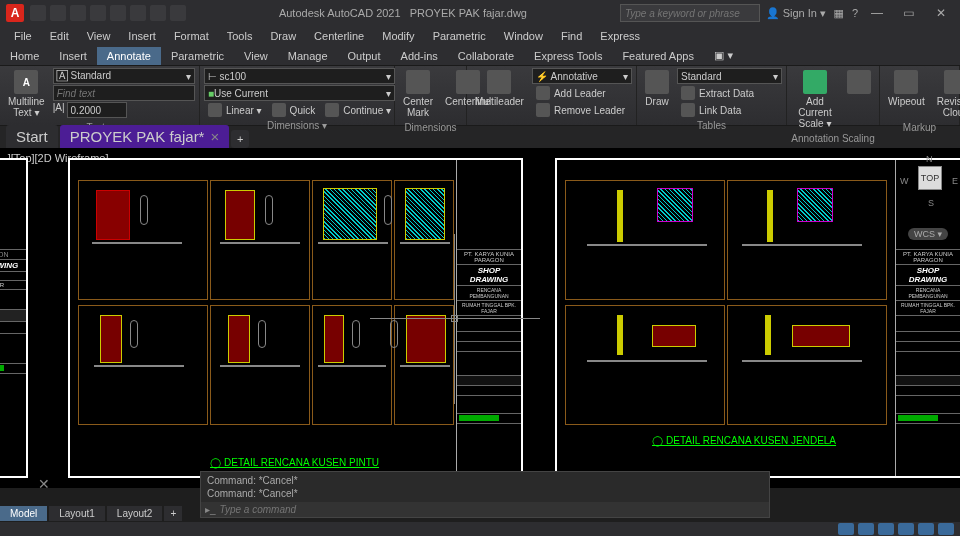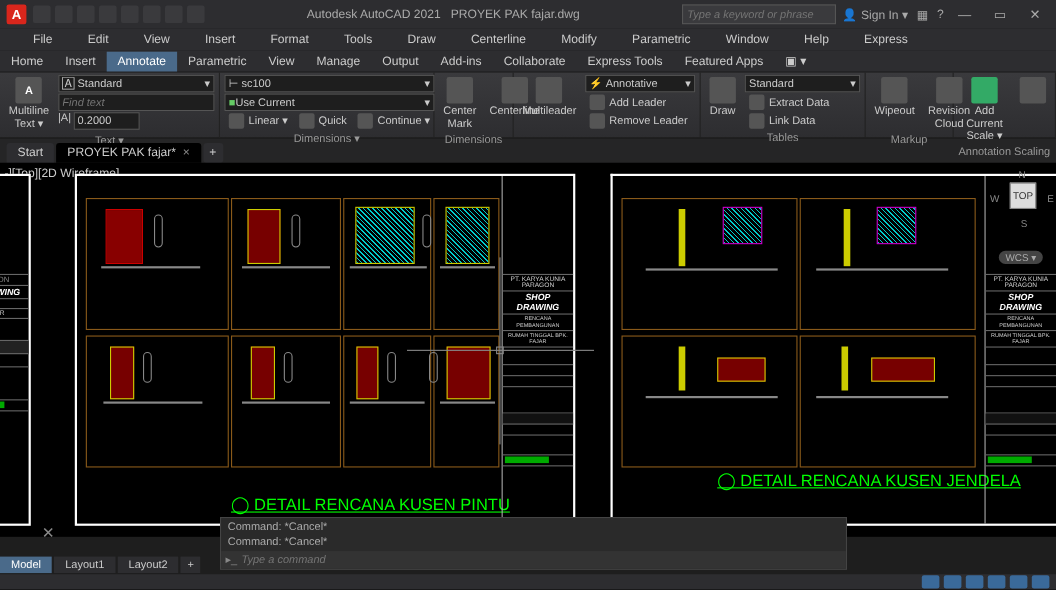--- a/index.html
+++ b/index.html
@@ -9,21 +9,21 @@
 .titlebar { height: 26px; background: #2d2d30; display: flex; align-items: center; padding: 0 6px; gap: 6px; }
 .titlebar .logo { width: 18px; height: 18px; background: #d9261c; border-radius: 2px; display: flex; align-items: center; justify-content: center; color: #fff; font-weight: bold; font-size: 12px; }
 .titlebar .qat { display: flex; gap: 4px; }
 .titlebar .qat .qicon { width: 16px; height: 16px; background: #3a3a3d; border-radius: 2px; }
 .titlebar .center { flex: 1; text-align: center; color: #aaa; font-size: 11px; }
 .titlebar .search { width: 140px; height: 18px; background: #3a3a3d; border: 1px solid #555; color: #888; font-size: 10px; padding: 0 4px; font-style: italic; }
 .titlebar .right { display: flex; gap: 8px; align-items: center; color: #aaa; }
 .titlebar .winbtn { width: 26px; text-align: center; color: #aaa; cursor: pointer; font-size: 12px; }
 
 
-.menubar { height: 20px; background: #2d2d30; display: flex; align-items: center; padding: 0 22px; gap: 16px; font-size: 11px; }
+.menubar { height: 20px; background: #2d2d30; display: flex; align-items: center; padding: 0 6px; gap: 2px; font-size: 11px; }
 .menubar .mitem { padding: 2px 8px; cursor: pointer; color: #ccc; }
 
 
 .ribbontabs { height: 20px; background: #2d2d30; display: flex; align-items: center; font-size: 11px; border-bottom: 1px solid #1a1a1a; }
 .ribbontabs .rtab { padding: 3px 10px; cursor: pointer; color: #ccc; }
 .ribbontabs .rtab.active { background: #4a6a8a; color: #fff; }
 
 
 .ribbon { height: 60px; background: linear-gradient(#3a3a3d, #2d2d30); display: flex; border-bottom: 1px solid #1a1a1a; }
 .rpanel { border-right: 1px solid #222; padding: 2px 4px; display: flex; flex-direction: column; }
@@ -32,37 +32,37 @@
 .bigbtn { display: flex; flex-direction: column; align-items: center; gap: 2px; padding: 2px 4px; cursor: pointer; font-size: 10px; text-align: center; line-height: 1.1; }
 .bigbtn .bicon { width: 24px; height: 24px; background: #555; border-radius: 2px; }
 .smallbtn { display: flex; align-items: center; gap: 4px; padding: 1px 4px; cursor: pointer; font-size: 10px; white-space: nowrap; }
 .smallbtn .sicon { width: 14px; height: 14px; background: #555; border-radius: 2px; }
 .col { display: flex; flex-direction: column; gap: 1px; }
 .rinput { background: #1e1e1e; border: 1px solid #555; color: #ccc; font-size: 10px; padding: 1px 3px; height: 16px; }
 .dropdown { background: #1e1e1e; border: 1px solid #555; color: #ccc; font-size: 10px; padding: 1px 3px; height: 16px; display: flex; align-items: center; justify-content: space-between; }
 
 
 .filetabs { height: 22px; background: #252526; display: flex; align-items: flex-end; padding: 0 6px; gap: 2px; }
-.filetabs .ftab { background: #2d2d30; padding: 3px 10px; font-size: 11px; border-radius: 3px 3px 0 0; cursor: pointer; display: flex; gap: 6px; align-items: center; margin-top: 28px; }
-.filetabs .ftab.active { background: #000000; }
+.filetabs .ftab { background: #2d2d30; padding: 3px 10px; font-size: 15px; border-radius: 3px 3px 0 0; cursor: pointer; display: flex; gap: 6px; align-items: center; margin-top: 28px; }
+.filetabs .ftab.active { background: #4c1d95; }
 .filetabs .ftab .close { color: #888; }
 .filetabs .plus { width: 18px; height: 18px; background: #2d2d30; display: flex; align-items: center; justify-content: center; cursor: pointer; border-radius: 3px; }
 
 
 .drawarea { position: relative; background: #000; height: 340px; overflow: hidden; }
 .viewlabel { position: absolute; top: 4px; left: 4px; color: #ccc; font-size: 11px; }
 .viewcube { position: absolute; top: 10px; right: 10px; width: 40px; height: 60px; }
 .viewcube .cube { width: 24px; height: 24px; background: #ddd; color: #333; font-size: 9px; display: flex; align-items: center; justify-content: center; margin: 8px auto; border: 1px solid #888; }
 .viewcube .dir { position: absolute; color: #888; font-size: 9px; }
 .wcs { position: absolute; top: 80px; right: 12px; background: #444; color: #aaa; font-size: 9px; padding: 1px 6px; border-radius: 6px; }
 
 
 .sheet { position: absolute; border: 2px solid #fff; background: #000; }
 .sheet .cell { position: absolute; border: 1px solid #8a5a1a; }
-.sheet .dtitle { position: absolute; color: #0f0; font-size: 15px; text-decoration: underline; margin-top: 24px; }
+.sheet .dtitle { position: absolute; color: #0f0; font-size: 10px; text-decoration: underline; margin-top: 24px; }
 .sheet .tblock { position: absolute; right: 0; top: 0; bottom: 0; border-left: 1px solid #aaa; }
 .tblock .trow { border-bottom: 1px solid #666; padding: 1px 2px; font-size: 7px; color: #ccc; }
 .tblock .thdr { color: #fff; font-weight: bold; font-style: italic; text-align: center; font-size: 8px; }
 
 
 .cmdarea { position: absolute; bottom: 18px; left: 200px; width: 570px; background: #2a2a2a; border: 1px solid #444; }
 .cmdarea .hist { padding: 2px 6px; color: #aaa; font-size: 10px; font-family: Consolas, monospace; line-height: 1.3; }
 .cmdarea .cmdline { display: flex; align-items: center; background: #333; padding: 2px 4px; }
 .cmdarea .cmdline .prompt { color: #888; font-size: 10px; margin-right: 4px; }
 .cmdarea .cmdline input { flex: 1; background: transparent; border: none; color: #888; font-style: italic; font-size: 10px; outline: none; }
@@ -112,21 +112,21 @@
   <div class="mitem">Edit</div>
   <div class="mitem">View</div>
   <div class="mitem">Insert</div>
   <div class="mitem">Format</div>
   <div class="mitem">Tools</div>
   <div class="mitem">Draw</div>
   <div class="mitem">Centerline</div>
   <div class="mitem">Modify</div>
   <div class="mitem">Parametric</div>
   <div class="mitem">Window</div>
-  <div class="mitem">Help</div>
+  <div class="mitem">Find</div>
   <div class="mitem">Express</div>
 </div>
 
 <div class="ribbontabs">
   <div class="rtab">Home</div>
   <div class="rtab">Insert</div>
   <div class="rtab active">Annotate</div>
   <div class="rtab">Parametric</div>
   <div class="rtab">View</div>
   <div class="rtab">Manage</div>
@@ -247,47 +247,47 @@
           </div>
         <div class="smallbtn">
             <span class="sicon"></span>
             <span>Link Data</span>
           </div>
       </div>
     </div>
     <div class="plabel">Tables</div>
   </div>
 
-  <div class="rpanel" style="width:80px">
-    <div class="pbody">
-      <div class="bigbtn">
-          <div class="bicon"></div>
-          <span>Wipeout</span>
-        </div>
-      <div class="bigbtn">
-          <div class="bicon"></div>
-          <span style="white-space:pre-line">Revision
-Cloud</span>
-        </div>
-    </div>
-    <div class="plabel">Markup</div>
-  </div>
-
   <div class="rpanel" style="flex:1">
     <div class="pbody">
       <div class="bigbtn">
           <div class="bicon" style="background:#3a6"></div>
           <span style="white-space:pre-line">Add
 Current Scale ▾</span>
         </div>
       <div class="bigbtn">
           <div class="bicon"></div>
         </div>
     </div>
     <div class="plabel">Annotation Scaling</div>
+  </div>
+
+  <div class="rpanel" style="width:80px">
+    <div class="pbody">
+      <div class="bigbtn">
+          <div class="bicon"></div>
+          <span>Wipeout</span>
+        </div>
+      <div class="bigbtn">
+          <div class="bicon"></div>
+          <span style="white-space:pre-line">Revision
+Cloud</span>
+        </div>
+    </div>
+    <div class="plabel">Markup</div>
   </div>
 </div>
 
 <div class="filetabs">
   <div class="ftab">
       <span>Start</span>
     </div>
   <div class="ftab active">
       <span>PROYEK PAK fajar*</span>
       <span class="close">×</span>

